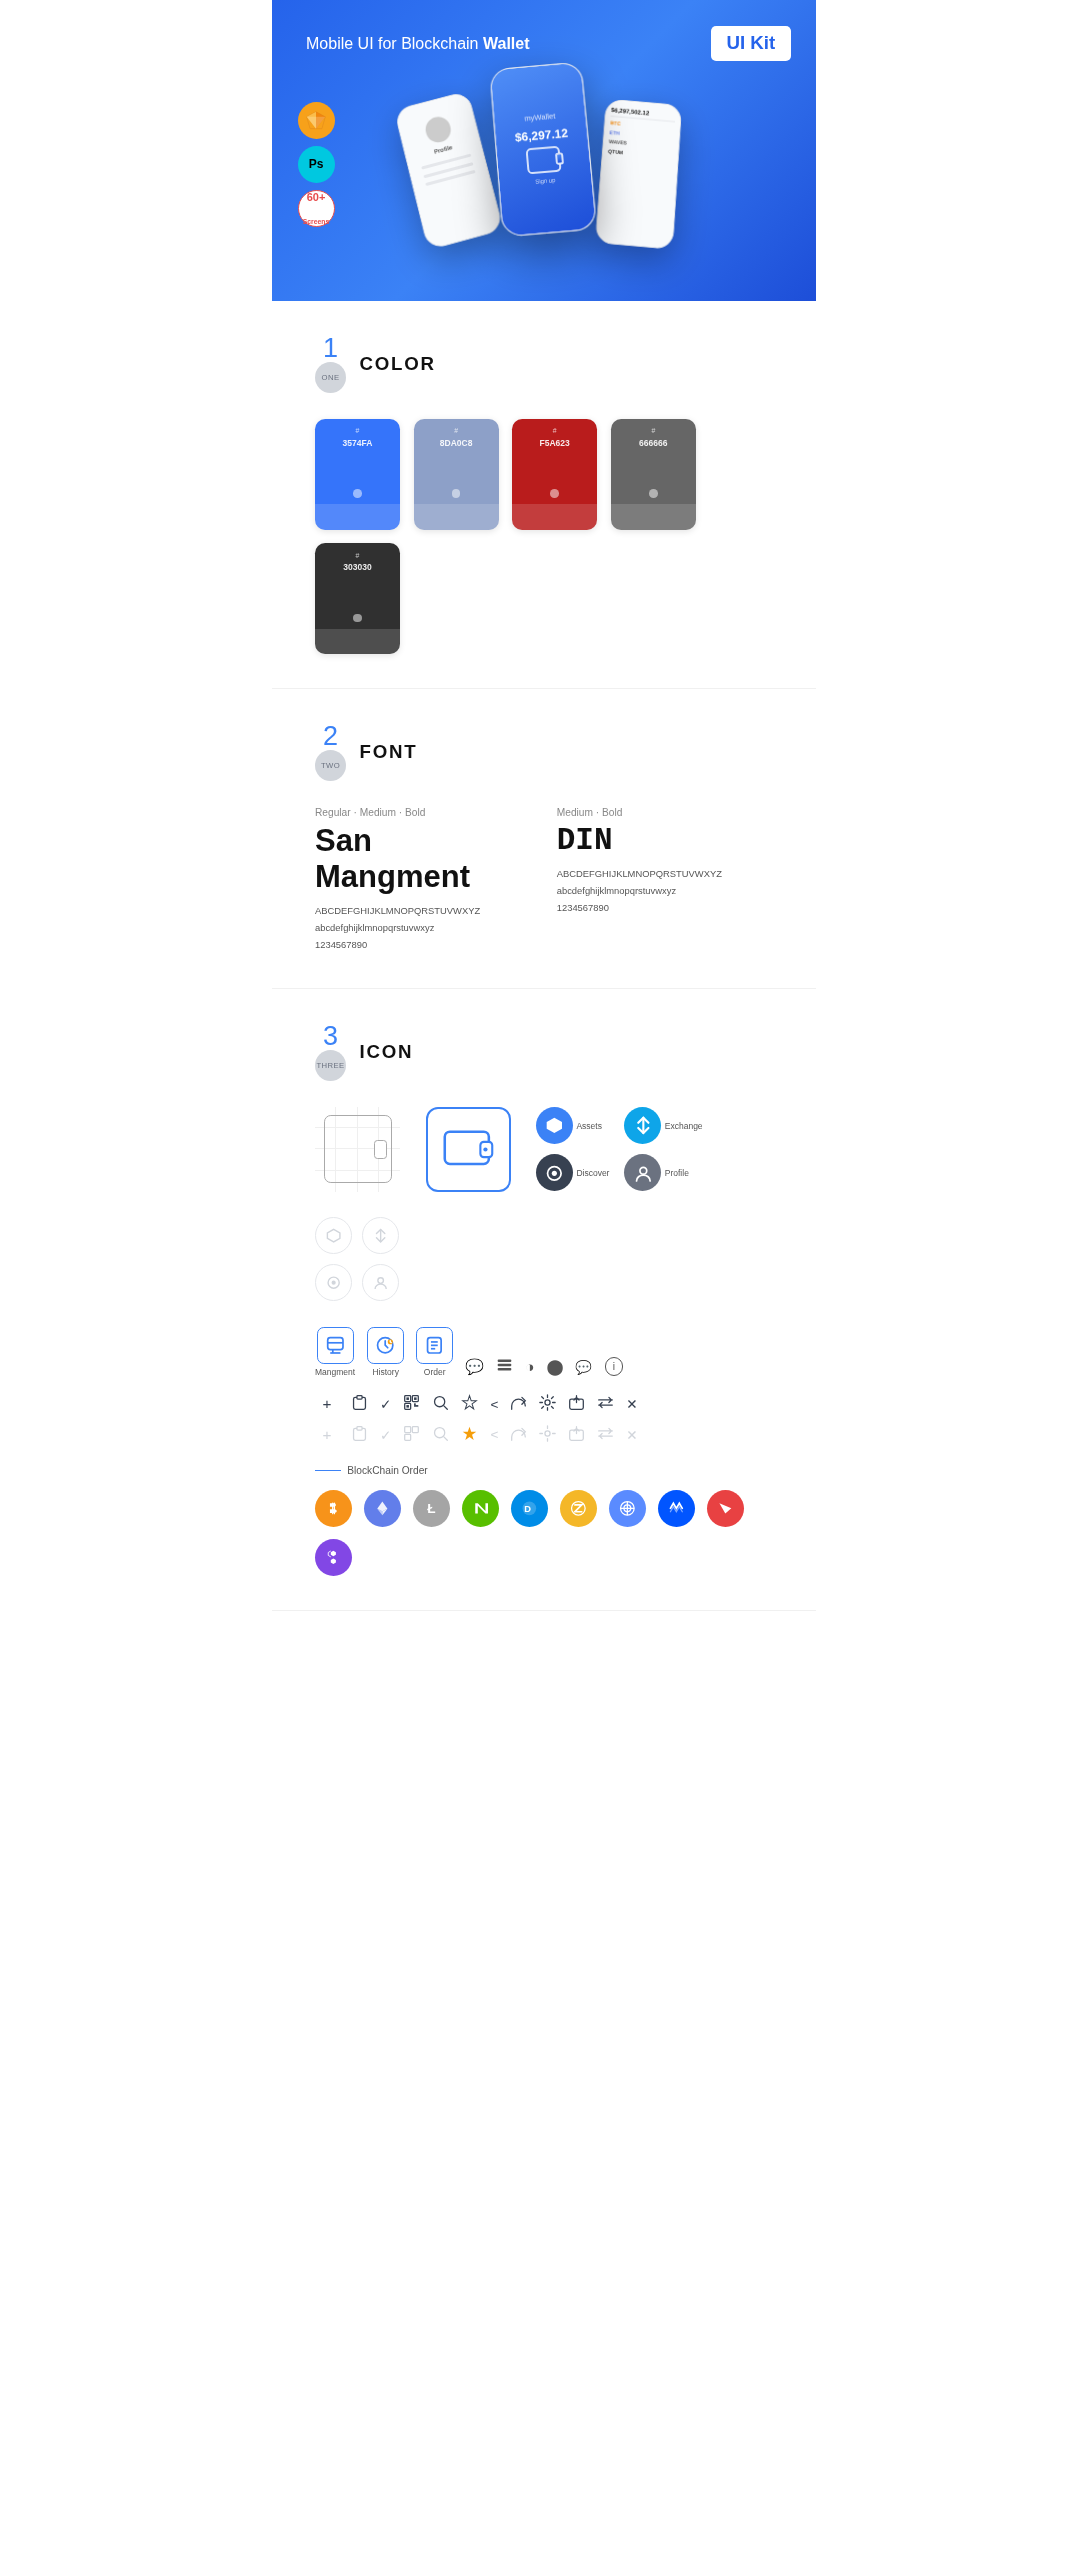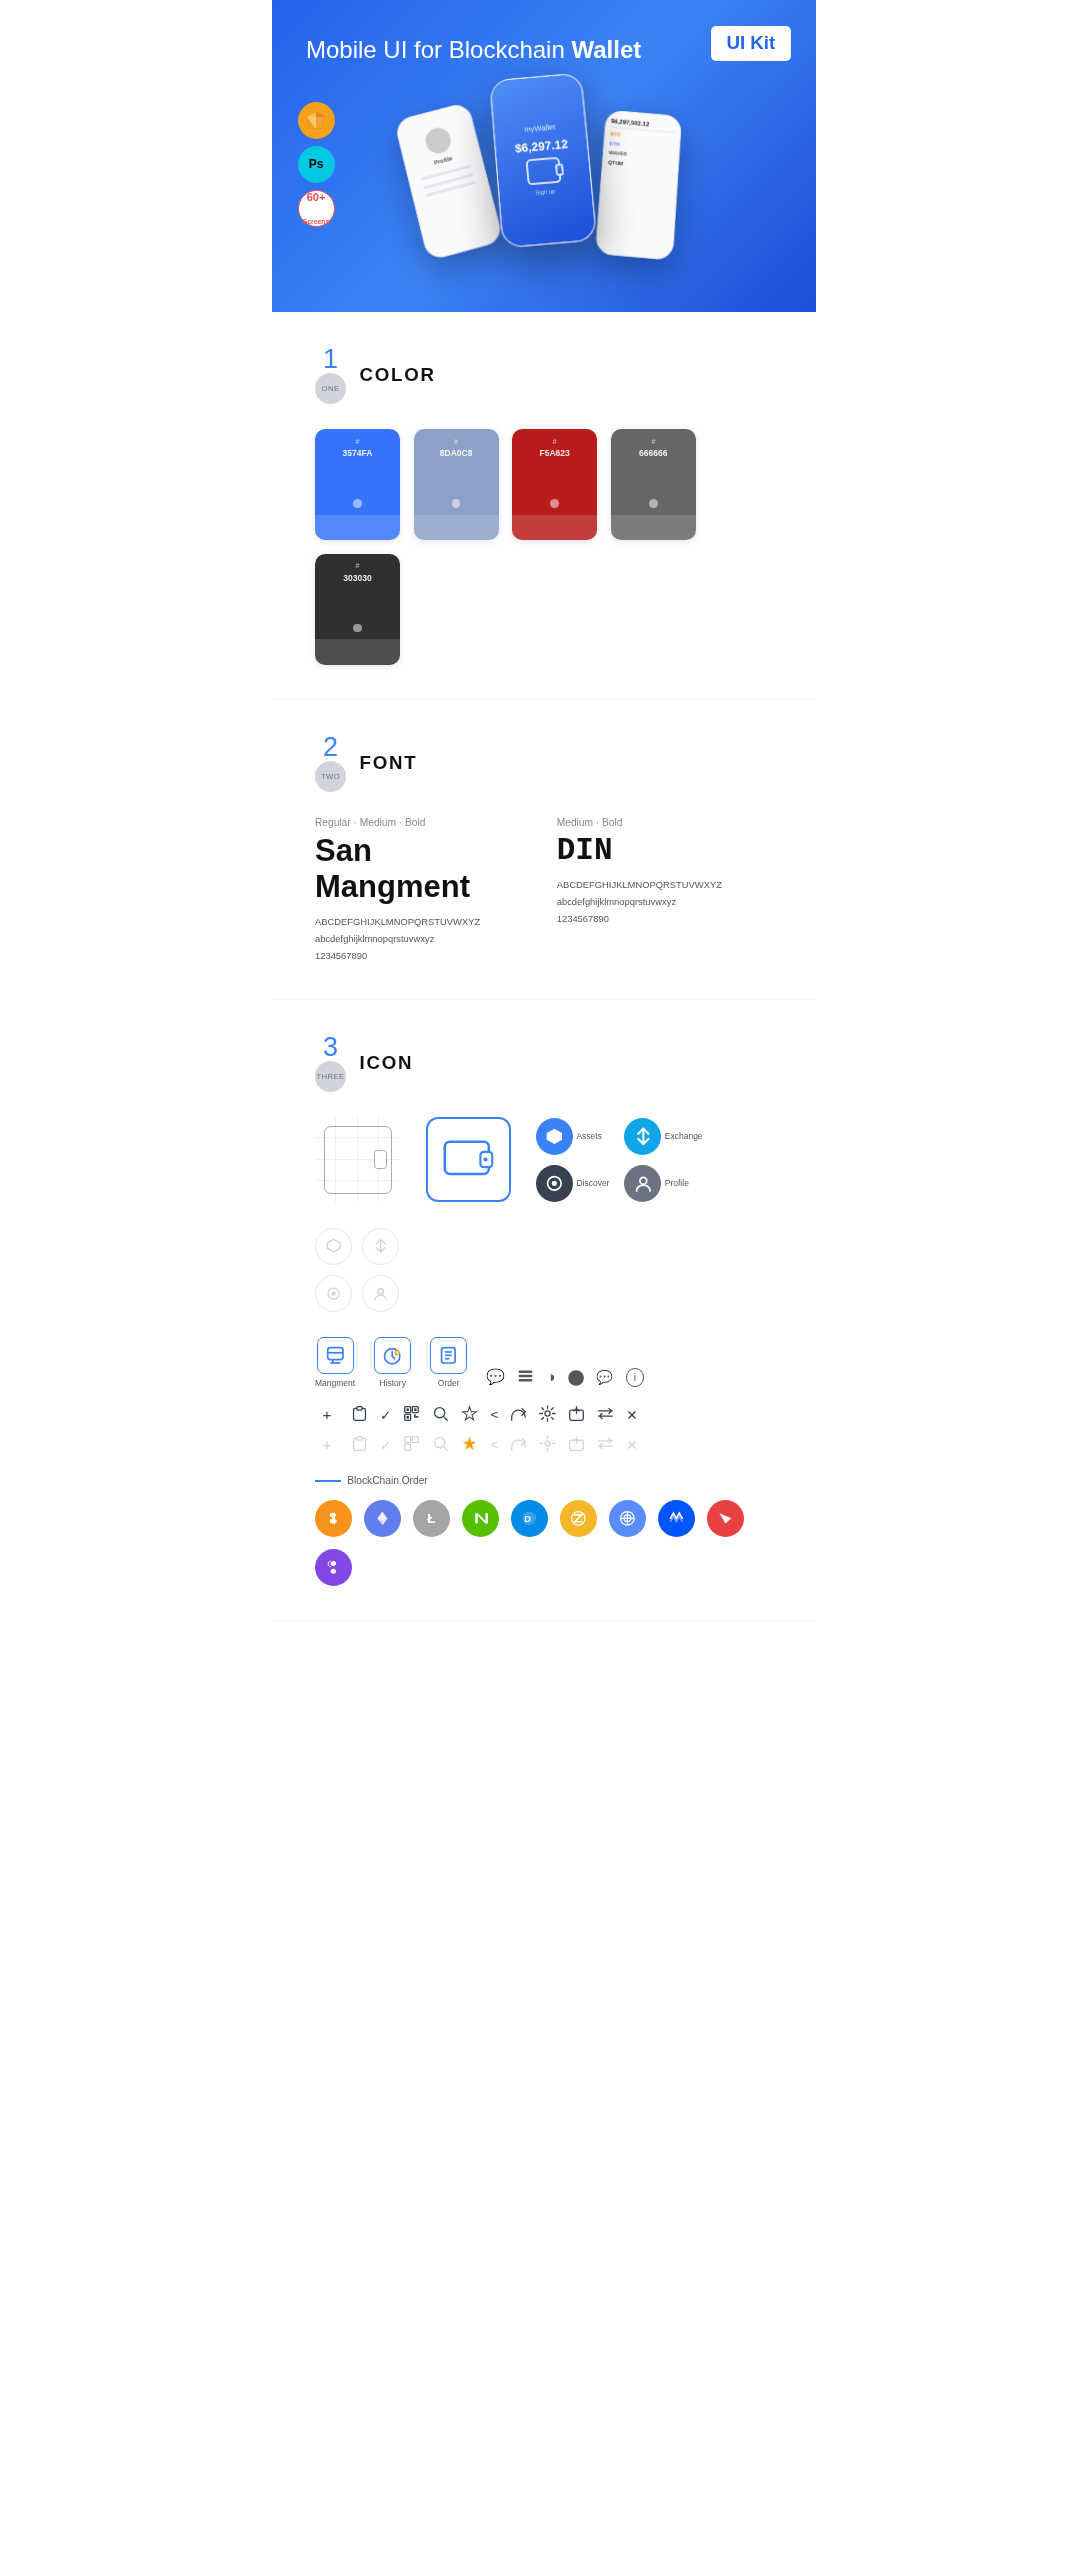--- a/index.html
+++ b/index.html
@@ -8,21 +8,21 @@
     
     .hero {
       background: linear-gradient(135deg, #2563eb 0%, #3b82f6 50%, #1d4ed8 100%);
       padding: 34px 34px 51px;
       position: relative;
       overflow: hidden;
       min-height: 196px;
     }
     .hero-title {
       color: #fff;
-      font-size: 24px;
+      font-size: 16px;
       font-weight: 400;
       margin-bottom: 8.5px;
       line-height: 1.3;
     }
     .hero-title strong { font-weight: 800; }
     .ui-kit-badge {
       position: absolute;
       top: 25.5px;
       right: 25.5px;
       background: #fff;
@@ -504,21 +504,21 @@
         <div class="app-icon-circle-outline">
           <svg width="15.3" height="15.3" viewBox="0 0 22 22" fill="none">
             <circle cx="11" cy="8" r="4" stroke="#d1d5db" stroke-width="2"></circle>
             <path d="M3 20c0-4 3.6-7 8-7s8 3 8 7" stroke="#d1d5db" stroke-width="2"></path>
           </svg>
         </div>
       </div>
     </div>
   </div>
 
-  <div style="display:flex;gap:19px;align-items:flex-end;margin-bottom:17px;flex-wrap:wrap;">
+  <div style="display:flex;gap:12px;align-items:flex-end;margin-bottom:17px;flex-wrap:wrap;">
     <div class="icon-item">
       <div class="icon-box">
         <svg width="18.7" height="18.7" viewBox="0 0 22 22" fill="none">
           <rect x="2" y="2" width="18" height="14" rx="3" stroke="#3b82f6" stroke-width="2"></rect>
           <line x1="2" y1="8" x2="20" y2="8" stroke="#3b82f6" stroke-width="2"></line>
           <line x1="8" y1="16" x2="8" y2="20" stroke="#3b82f6" stroke-width="2"></line>
           <line x1="5" y1="20" x2="17" y2="20" stroke="#3b82f6" stroke-width="2"></line>
         </svg>
       </div>
       <span class="icon-label">Mangment</span>

